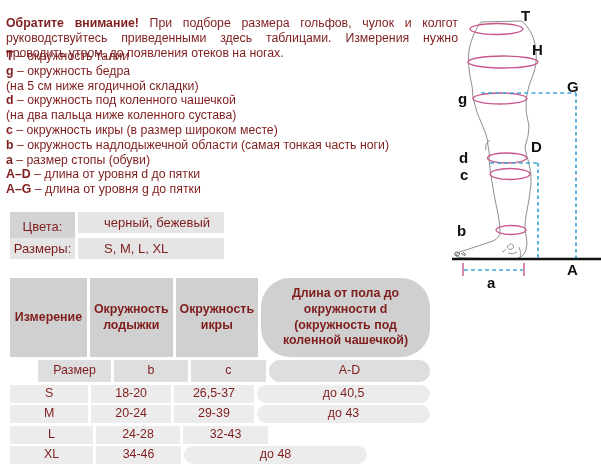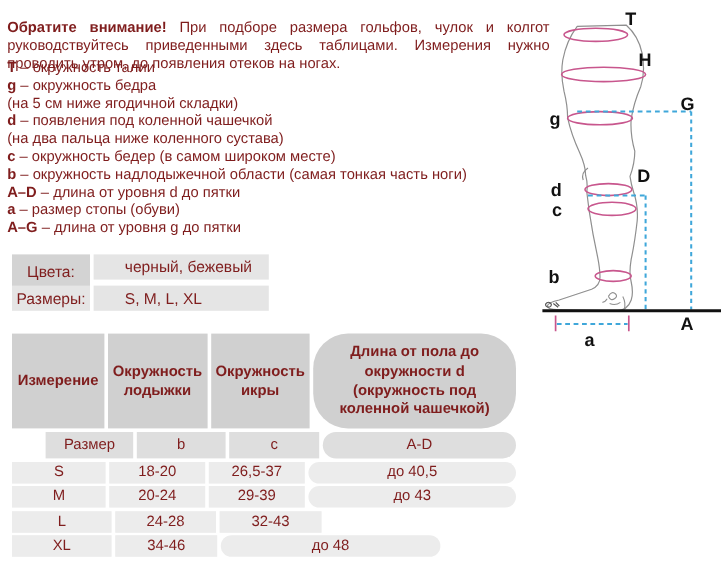--- a/index.html
+++ b/index.html
@@ -47,26 +47,26 @@
 <body>
 
 <div class="page">
 
   <p class="intro"><b>Обратите внимание!</b><span> При подборе размера гольфов, чулок и колгот руководствуйтесь приведенными здесь таблицами. Измерения нужно проводить утром, до появления отеков на ногах.</span></p>
 
   <div class="legend">
     <div class="row"><b>T</b><span> – окружность талии</span></div>
     <div class="row"><b>g</b><span> – окружность бедра</span></div>
     <div class="row"><b></b><span>(на 5 см ниже ягодичной складки)</span></div>
-    <div class="row"><b>d</b><span> – появления под коленной чашечкой</span></div>
+    <div class="row"><b>d</b><span> – окружность под коленного чашечкой</span></div>
     <div class="row"><b></b><span>(на два пальца ниже коленного сустава)</span></div>
-    <div class="row"><b>c</b><span> – окружность бедер (в самом широком месте)</span></div>
+    <div class="row"><b>c</b><span> – окружность икры (в размер широком месте)</span></div>
     <div class="row"><b>b</b><span> – окружность надлодыжечной области (самая тонкая часть ноги)</span></div>
+    <div class="row"><b>a</b><span> – размер стопы (обуви)</span></div>
     <div class="row"><b>A–D</b><span> – длина от уровня d до пятки</span></div>
-    <div class="row"><b>a</b><span> – размер стопы (обуви)</span></div>
     <div class="row"><b>A–G</b><span> – длина от уровня g до пятки</span></div>
   </div>
 
   <div class="cell lbl colors-label">Цвета:</div>
   <div class="cell val colors-value">черный, бежевый</div>
   <div class="cell lbl sizes-label">Размеры:</div>
   <div class="cell val sizes-value">S, M, L, XL</div>
 
   <div class="size-table">
     <div class="trow thead">

